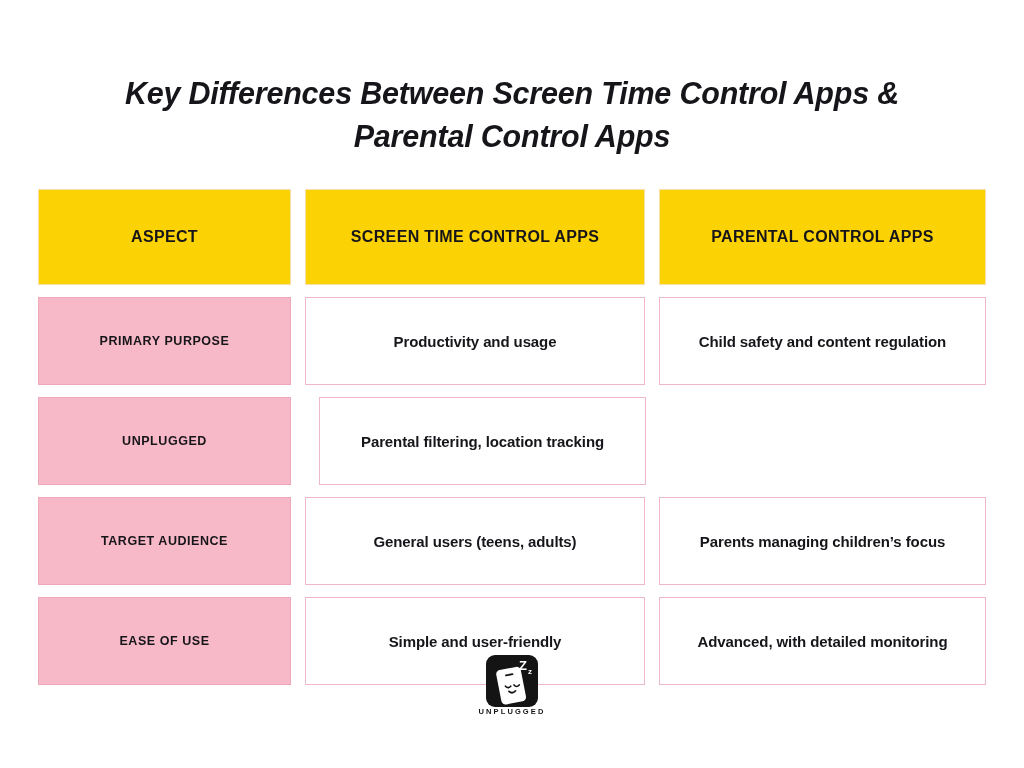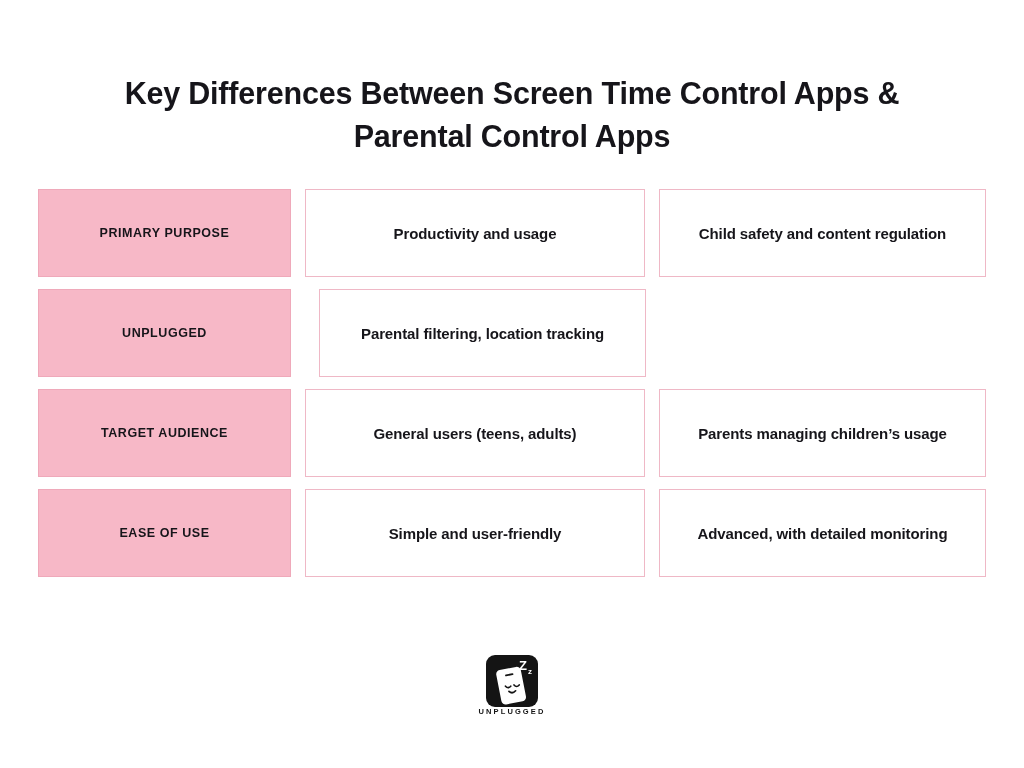--- a/index.html
+++ b/index.html
@@ -16,20 +16,21 @@
     position: relative;
   }
 
   
   .title-block {
     position: absolute;
     left: 72px;
     top: 72px;
     width: 880px;
     text-align: center;
+    font-style: italic;
   }
   .title-line {
     font-size: 30.5px;
     font-weight: bold;
     line-height: 43px;
     letter-spacing: -0.2px;
     color: #16151a;
     white-space: nowrap;
   }
 
@@ -121,20 +122,27 @@
 </head>
 <body>
 
 <div class="title-block">
   <div class="title-line">Key Differences Between Screen Time Control Apps &amp;</div>
   <div class="title-line">Parental Control Apps</div>
 </div>
 
 <div class="table">
 
+  <div class="row row-header">
+    <div class="cell col-aspect">ASPECT</div>
+    <div class="col-gap"></div>
+    <div class="cell col-screen">SCREEN TIME CONTROL APPS</div>
+    <div class="col-gap"></div>
+    <div class="cell col-parent">PARENTAL CONTROL APPS</div>
+  </div>
 
   <div class="row row-body">
     <div class="cell col-aspect cell-label">PRIMARY PURPOSE</div>
     <div class="col-gap"></div>
     <div class="cell col-screen cell-value">Productivity and usage</div>
     <div class="col-gap"></div>
     <div class="cell col-parent cell-value">Child safety and content regulation</div>
   </div>
 
   <div class="row row-body">
@@ -142,21 +150,21 @@
     <div class="col-gap"></div>
     <div class="col-gap"></div>
     <div class="cell col-parent cell-value">Parental filtering, location tracking</div>
   </div>
 
   <div class="row row-body">
     <div class="cell col-aspect cell-label">TARGET AUDIENCE</div>
     <div class="col-gap"></div>
     <div class="cell col-screen cell-value">General users (teens, adults)</div>
     <div class="col-gap"></div>
-    <div class="cell col-parent cell-value">Parents managing children’s usage</div>
+    <div class="cell col-parent cell-value">Parents managing children’s focus</div>
   </div>
 
   <div class="row row-body">
     <div class="cell col-aspect cell-label">EASE OF USE</div>
     <div class="col-gap"></div>
     <div class="cell col-screen cell-value">Simple and user-friendly</div>
     <div class="col-gap"></div>
     <div class="cell col-parent cell-value">Advanced, with detailed monitoring</div>
   </div>
 

